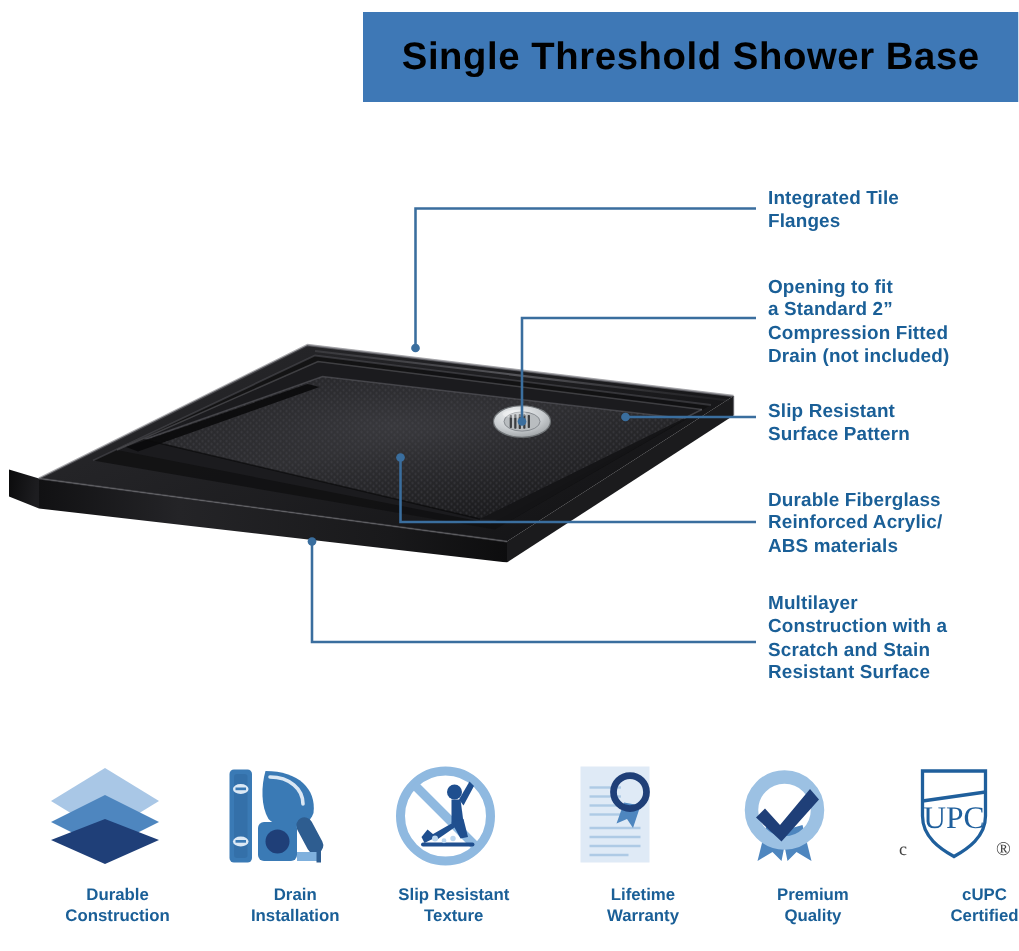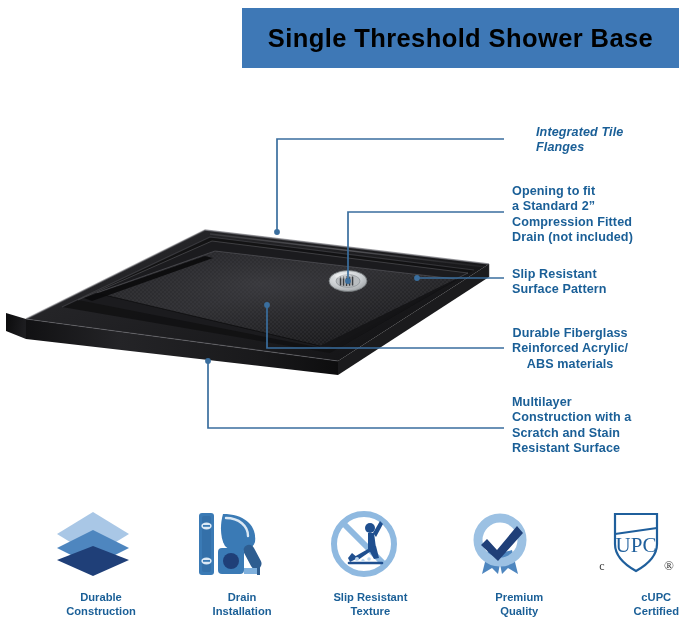--- a/index.html
+++ b/index.html
@@ -55,24 +55,24 @@
   .callout-text {
     position: absolute;
     color: #1a5f97;
     font-size: 12.6px;
     font-weight: bold;
     line-height: 15.4px;
     letter-spacing: 0.1px;
     white-space: pre-line;
   }
 
-  #callout-flanges-text   { left: 536px; top: 125px; font-style: italic; }
+  #callout-flanges-text   { left: 512px; top: 125px; }
   #callout-drain-text     { left: 512px; top: 184px; }
   #callout-slip-text      { left: 512px; top: 267px; }
-  #callout-durable-text   { left: 512px; top: 326px; text-align: center; }
+  #callout-durable-text   { left: 512px; top: 326px; }
   #callout-multilayer-text{ left: 512px; top: 395px; }
 
   
   #feature-strip {
     position: absolute;
     left: 0px;
     top: 500px;
     width: 679px;
     height: 134px;
     display: flex;
@@ -312,20 +312,43 @@
           <circle cx="33" cy="51" r="2"></circle>
           <circle cx="39" cy="52.5" r="1.6"></circle>
           <circle cx="45" cy="51" r="1.8"></circle>
         </g>
       </svg>
     </div>
     <div class="feature-label">Slip Resistant
 Texture</div>
   </div>
 
+  <div class="feature-item">
+    <div class="feature-icon">
+      <svg width="80" height="72" viewBox="0 0 80 72">
+        <rect x="17" y="3" width="46" height="64" fill="#dfeaf6"></rect>
+        <g stroke="#aecae5" stroke-width="1.6">
+          <line x1="23" y1="17" x2="44" y2="17"></line>
+          <line x1="23" y1="23" x2="44" y2="23"></line>
+          <line x1="23" y1="29" x2="44" y2="29"></line>
+          <line x1="23" y1="35" x2="44" y2="35"></line>
+          <line x1="23" y1="44" x2="57" y2="44"></line>
+          <line x1="23" y1="50" x2="57" y2="50"></line>
+          <line x1="23" y1="56" x2="57" y2="56"></line>
+          <line x1="23" y1="62" x2="49" y2="62"></line>
+        </g>
+
+        <path d="M46 27 L41 41 L48 38 L52 44 L57 29 Z" fill="#4e86bf"></path>
+        <circle cx="50" cy="20" r="11" fill="none" stroke="#1f3f78" stroke-width="4.5"></circle>
+        <circle cx="50" cy="20" r="5.4" fill="#dfeaf6"></circle>
+      </svg>
+    </div>
+    <div class="feature-label">Lifetime
+Warranty</div>
+  </div>
 
   <div class="feature-item">
     <div class="feature-icon">
       <svg width="80" height="72" viewBox="0 0 80 72">
 
         <path d="M28 42 L22 66 L32 60 L38 66 L42 46 Z" fill="#4e86bf"></path>
         <path d="M52 42 L58 66 L48 60 L42 66 L38 46 Z" fill="#4e86bf"></path>
 
         <circle cx="40" cy="32" r="22" fill="none" stroke="#9cc1e3" stroke-width="9"></circle>
 

